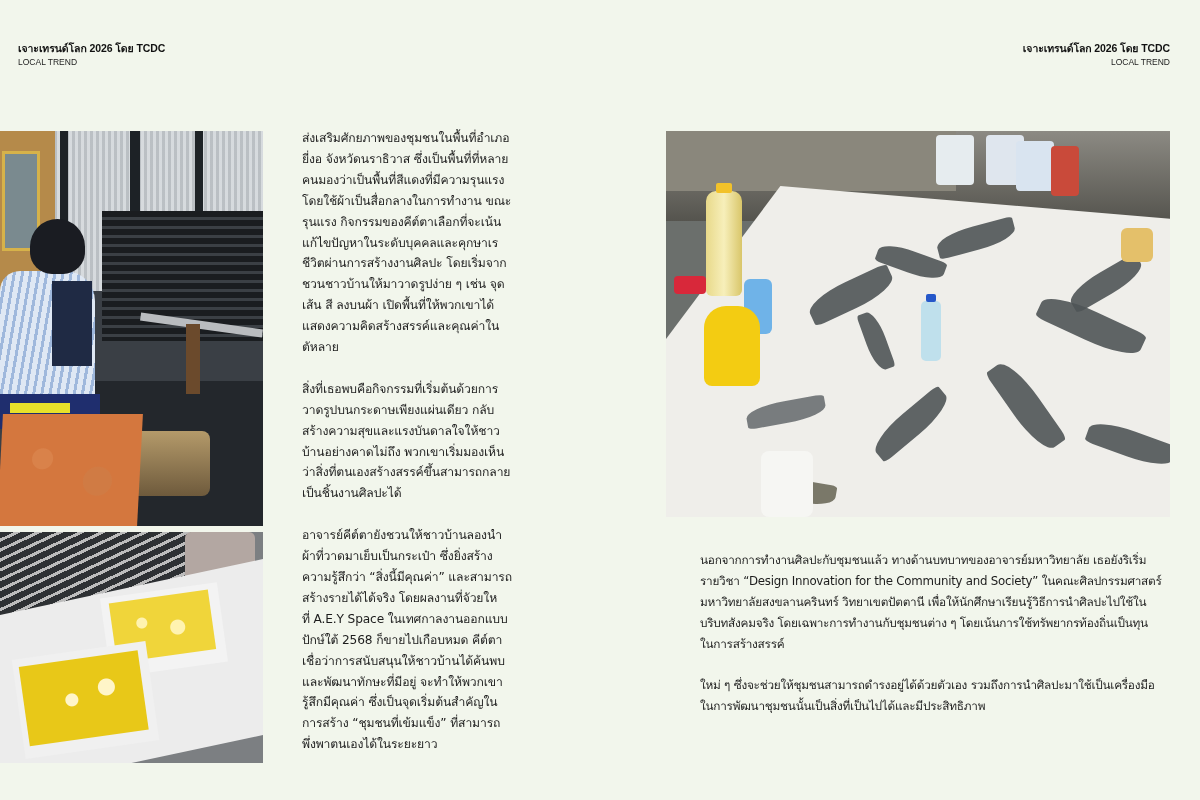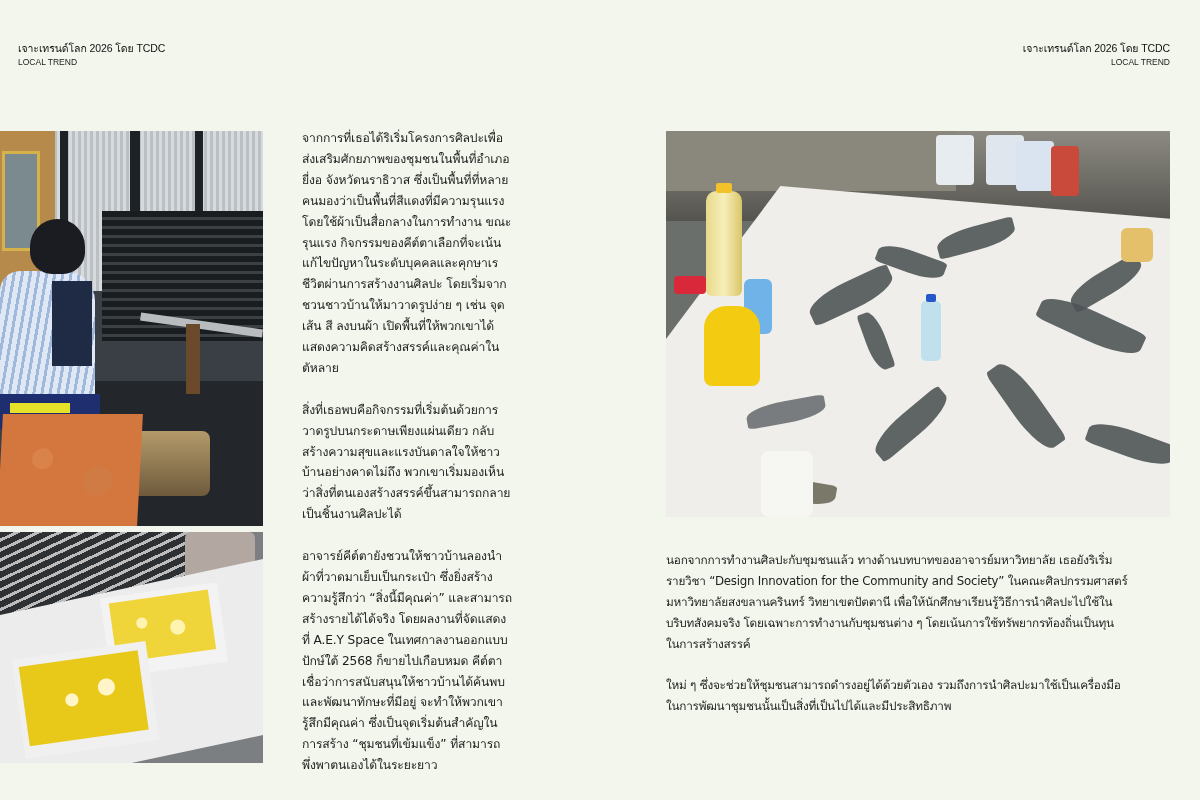--- a/index.html
+++ b/index.html
@@ -8,21 +8,21 @@
     background: #f2f6ec;
     font-family: "DejaVu Sans", "Liberation Sans", sans-serif;
     color: #1e1e1e;
     position: relative;
   }
   .header { position: absolute; top: 41px; }
   .header.left { left: 18px; text-align: left; }
   .header.right { right: 30px; text-align: right; }
   .header .title {
     font-family: "Liberation Sans", "DejaVu Sans", sans-serif;
-    font-weight: normal; font-size: 10.5px; letter-spacing: -0.1px; line-height: 14px; color: #111;
+    font-weight: bold; font-size: 10.5px; letter-spacing: -0.1px; line-height: 14px; color: #111;
   }
   .header .sub {
     font-family: "Liberation Sans", "DejaVu Sans", sans-serif;
     font-size: 8.5px; line-height: 12px; color: #222; margin-top: 1px;
   }
   .photo { position: absolute; overflow: hidden; }
 
   
   #photo-press { left: 0; top: 131px; width: 263px; height: 395px; background: #3a3f45; }
   #photo-press .wall { position:absolute; left:0; top:0; width:100%; height:160px;
@@ -92,21 +92,21 @@
     letter-spacing: -0.15px;
   }
   .col-left p { margin-bottom: 20.9px; }
   .col-left p:last-child { margin-bottom: 0; }
   .col-right {
     position: absolute; left: 666px; top: 550px; width: 510px;
     font-family: "DejaVu Sans", "Liberation Sans", sans-serif;
     font-size: 11.8px; line-height: 20.9px; color: #1c1c1c;
     letter-spacing: -0.25px;
   }
-  .col-right p { margin-bottom: 20.9px; }
+  .col-right p { margin-bottom: 20.9px; margin-left: 34px; }
   .line { display: block; white-space: nowrap; }
 </style>
 </head>
 <body>
 
 <div class="header left">
   <div class="title">เจาะเทรนด์โลก 2026 โดย TCDC</div>
   <div class="sub">LOCAL TREND</div>
 </div>
 <div class="header right">
@@ -169,21 +169,20 @@
   <div class="blue1"></div>
   <div class="spray-head"></div>
   <div class="spray"></div>
   <div class="blue2"></div>
   <div class="tape"></div>
   <div class="jar"></div>
 </div>
 
 <div class="col-left">
   <p>
-    <span class="line">จากการที่เธอได้ริเริ่มโครงการศิลปะเพื่อ</span>
     <span class="line">ส่งเสริมศักยภาพของชุมชนในพื้นที่อำเภอ</span>
     <span class="line">ยี่งอ จังหวัดนราธิวาส ซึ่งเป็นพื้นที่ที่หลาย</span>
     <span class="line">คนมองว่าเป็นพื้นที่สีแดงที่มีความรุนแรง</span>
     <span class="line">โดยใช้ผ้าเป็นสื่อกลางในการทำงาน ขณะ</span>
     <span class="line">รุนแรง กิจกรรมของคีต์ตาเลือกที่จะเน้น</span>
     <span class="line">แก้ไขปัญหาในระดับบุคคลและคุกษาเร</span>
     <span class="line">ชีวิตผ่านการสร้างงานศิลปะ โดยเริ่มจาก</span>
     <span class="line">ชวนชาวบ้านให้มาวาดรูปง่าย ๆ เช่น จุด</span>
     <span class="line">เส้น สี ลงบนผ้า เปิดพื้นที่ให้พวกเขาได้</span>
     <span class="line">แสดงความคิดสร้างสรรค์และคุณค่าใน</span>
@@ -194,21 +193,21 @@
     <span class="line">วาดรูปบนกระดาษเพียงแผ่นเดียว กลับ</span>
     <span class="line">สร้างความสุขและแรงบันดาลใจให้ชาว</span>
     <span class="line">บ้านอย่างคาดไม่ถึง พวกเขาเริ่มมองเห็น</span>
     <span class="line">ว่าสิ่งที่ตนเองสร้างสรรค์ขึ้นสามารถกลาย</span>
     <span class="line">เป็นชิ้นงานศิลปะได้</span>
   </p>
   <p>
     <span class="line">อาจารย์คีต์ตายังชวนให้ชาวบ้านลองนำ</span>
     <span class="line">ผ้าที่วาดมาเย็บเป็นกระเป๋า ซึ่งยิ่งสร้าง</span>
     <span class="line">ความรู้สึกว่า “สิ่งนี้มีคุณค่า” และสามารถ</span>
-    <span class="line">สร้างรายได้ได้จริง โดยผลงานที่จัดแสดง</span>
+    <span class="line">สร้างรายได้ได้จริง โดยผลงานที่จัวยให</span>
     <span class="line">ที่ A.E.Y Space ในเทศกาลงานออกแบบ</span>
     <span class="line">ปักษ์ใต้ 2568 ก็ขายไปเกือบหมด คีต์ตา</span>
     <span class="line">เชื่อว่าการสนับสนุนให้ชาวบ้านได้ค้นพบ</span>
     <span class="line">และพัฒนาทักษะที่มีอยู่ จะทำให้พวกเขา</span>
     <span class="line">รู้สึกมีคุณค่า ซึ่งเป็นจุดเริ่มต้นสำคัญใน</span>
     <span class="line">การสร้าง “ชุมชนที่เข้มแข็ง” ที่สามารถ</span>
     <span class="line">พึ่งพาตนเองได้ในระยะยาว</span>
   </p>
 </div>
 

